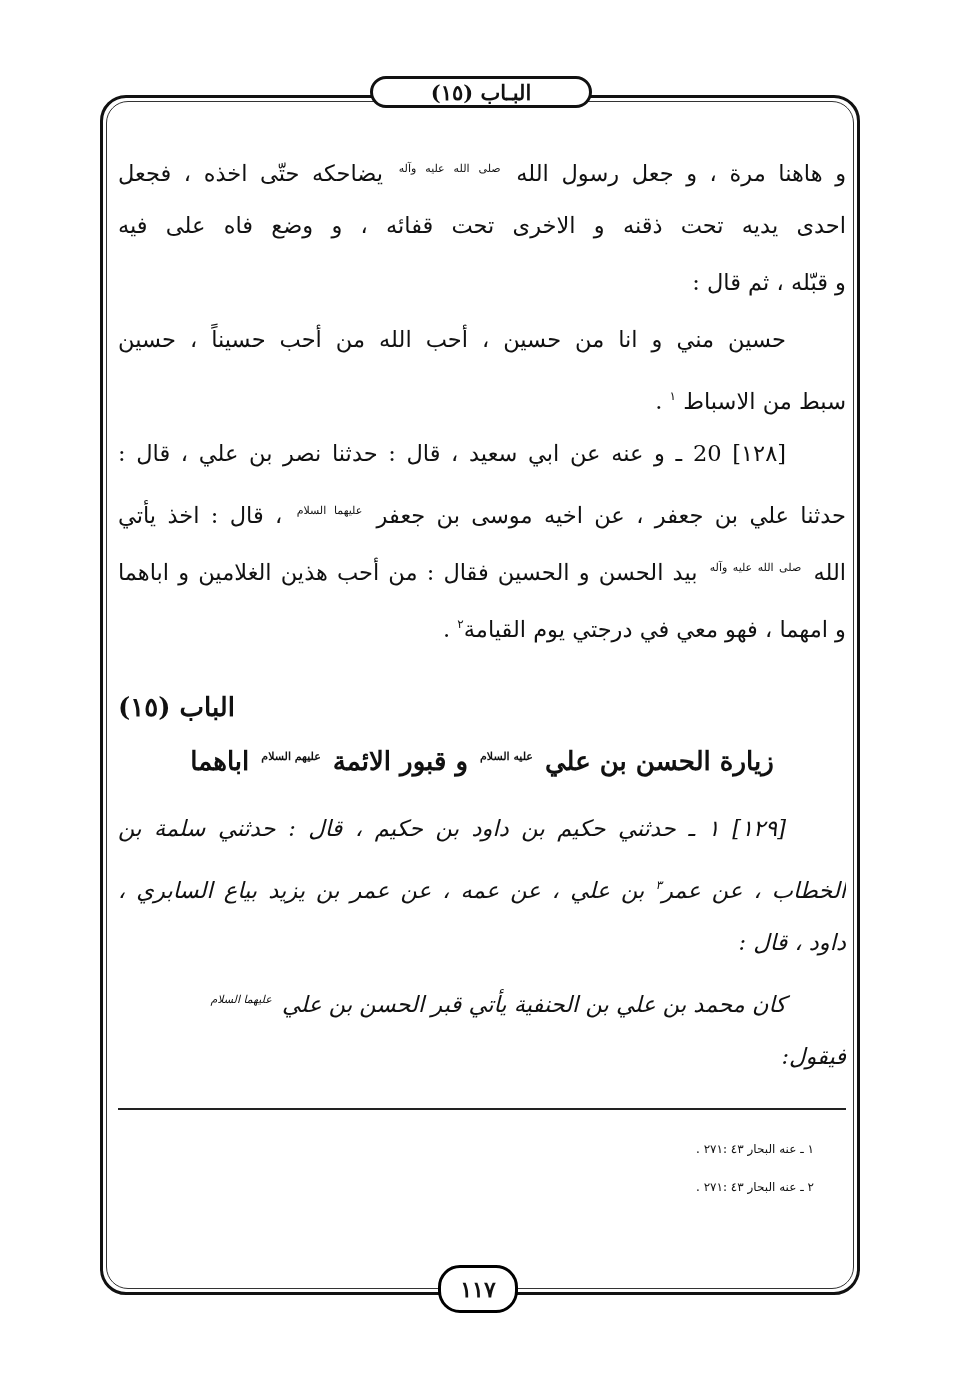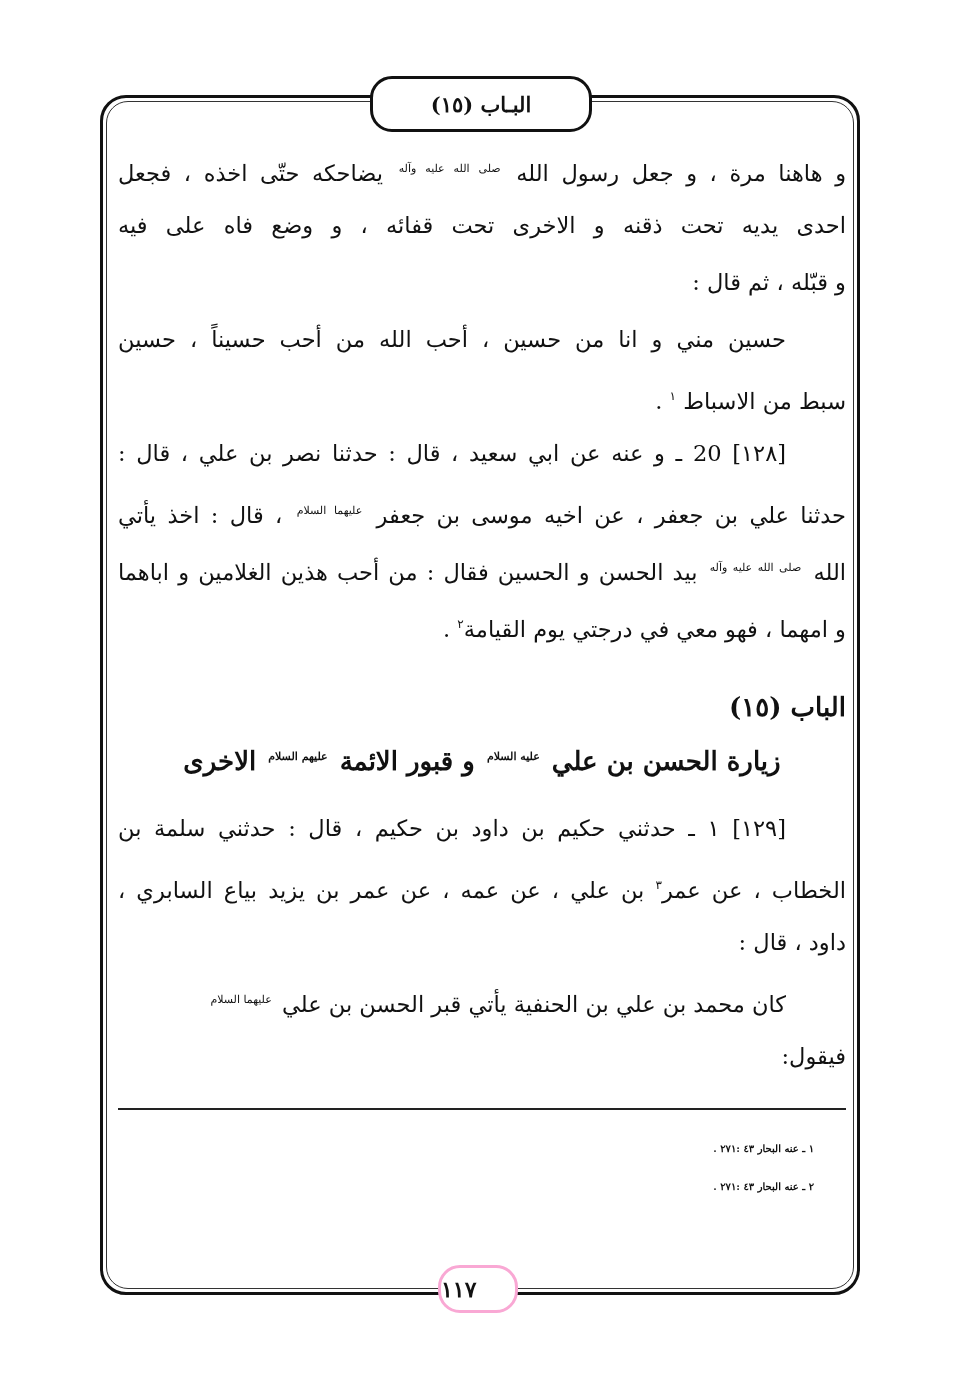--- a/index.html
+++ b/index.html
@@ -2,42 +2,42 @@
 <html><head>
 <meta charset="utf-8">
 <style>
   html, body { margin:0; padding:0; background:#ffffff; }
   body { width:962px; height:1375px; position:relative; overflow:hidden;
          font-family: "DejaVu Serif", "Liberation Serif", serif; color:#111; }
   .frame { position:absolute; left:100px; top:95px; width:760px; height:1200px;
            border:3px solid #111; border-radius:26px; box-sizing:border-box; }
   .frame-inner { position:absolute; left:106px; top:101px; width:748px; height:1188px;
            border:1px solid #333; border-radius:22px; box-sizing:border-box; }
-  .header-pill { position:absolute; left:370px; top:76px; width:222px; height:56px;
+  .header-pill { position:absolute; left:370px; top:76px; width:222px; height:32px;
            border:3px solid #111; border-radius:22px; background:#fff; box-sizing:border-box;
            display:flex; align-items:center; justify-content:center;
            font-size:21px; font-weight:bold; direction:rtl; }
   .footer-pill { position:absolute; left:438px; top:1265px; width:80px; height:48px;
-           border:3px solid #f9a8d4; border-radius:22px; background:#fff; box-sizing:border-box;
-           display:flex; align-items:center; 
+           border:3px solid #000000; border-radius:22px; background:#fff; box-sizing:border-box;
+           display:flex; align-items:center; justify-content:center;
            font-size:22px; font-weight:bold; }
   .content { position:absolute; left:118px; top:140px; width:728px; direction:rtl;
              text-align:justify; font-size:22.5px; }
   .line { height:57px; line-height:57px; white-space:nowrap; overflow:hidden; }
   .line.justify { text-align:justify; text-align-last:justify; }
   .line.indent { padding-right:60px; }
   .honor { font-size:11px; vertical-align:super; margin:10px 3px; }
   .sup { font-size:12px; vertical-align:super; }
-  .chapter-title { position:absolute; left:118px; top:685px; width:728px; text-align:right;
+  .chapter-title { position:absolute; left:118px; top:685px; width:728px; text-align:left;
                    font-weight:bold; font-size:26px; direction:rtl; line-height:44px; }
   .chapter-sub { position:absolute; left:118px; top:735px; width:728px; text-align:center;
                  font-weight:bold; font-size:26px; direction:rtl; line-height:44px; }
-  .content2 { position:absolute; left:118px; top:800px; width:728px; direction:rtl; font-size:22.5px; }
+  .content2 { position:absolute; left:118px; top:800px; width:728px; direction:rtl; font-size:22.5px;font-style:italic; }
   .rule { position:absolute; left:118px; top:1108px; width:728px; height:0; border-top:2px solid #222; }
-  .footnotes { position:absolute; left:118px; top:1130px; width:696px; direction:rtl; font-size:10px; font-weight:bold; }
+  .footnotes { position:absolute; left:118px; top:1130px; width:696px; direction:rtl; font-size:12px; font-weight:normal; }
   .fn { height:38px; line-height:38px; white-space:nowrap; }
 </style>
 </head>
 <body>
 
 <div class="frame"></div>
 <div class="frame-inner"></div>
 
 <div class="header-pill">
   <span>البـاب (١٥)</span>
@@ -71,21 +71,21 @@
     <span>و امهما ، فهو معي في درجتي يوم القيامة</span><span class="sup">٢</span> .
   </div>
 </div>
 
 <div class="chapter-title">الباب (١٥)</div>
 <div class="chapter-sub">
   <span>زيارة الحسن بن علي</span>
   <span class="honor">عليه السلام</span>
   <span>و قبور الائمة</span>
   <span class="honor">عليهم السلام</span>
-  <span>الاخرى</span>
+  <span>اباهما</span>
 </div>
 
 <div class="content2">
   <div class="line justify indent">[١٢٩] ١ ـ حدثني حكيم بن داود بن حكيم ، قال : حدثني سلمة بن</div>
   <div class="line justify">
     <span>الخطاب ، عن عمر</span><span class="sup">٣</span>
     <span>بن علي ، عن عمه ، عن عمر بن يزيد بياع السابري ،</span>
   </div>
   <div class="line">داود ، قال :</div>
   <div class="line indent">

